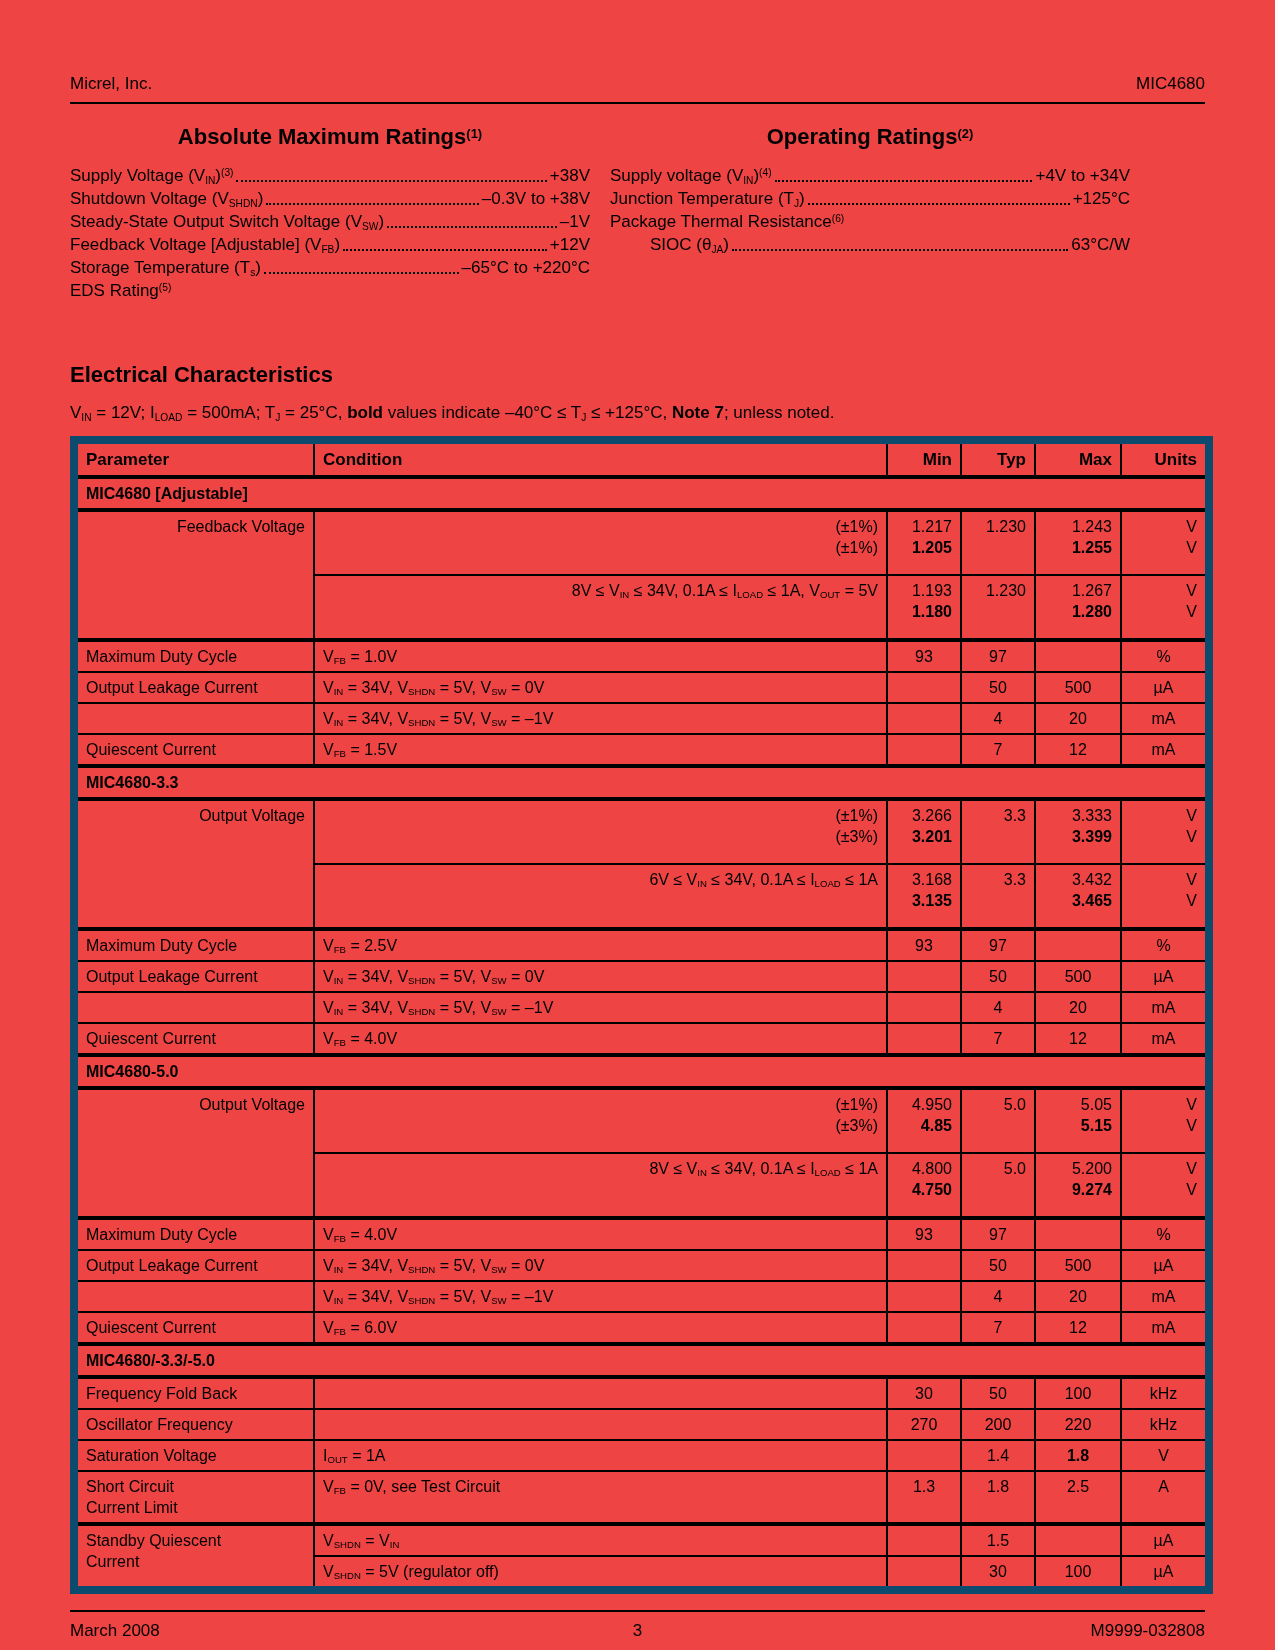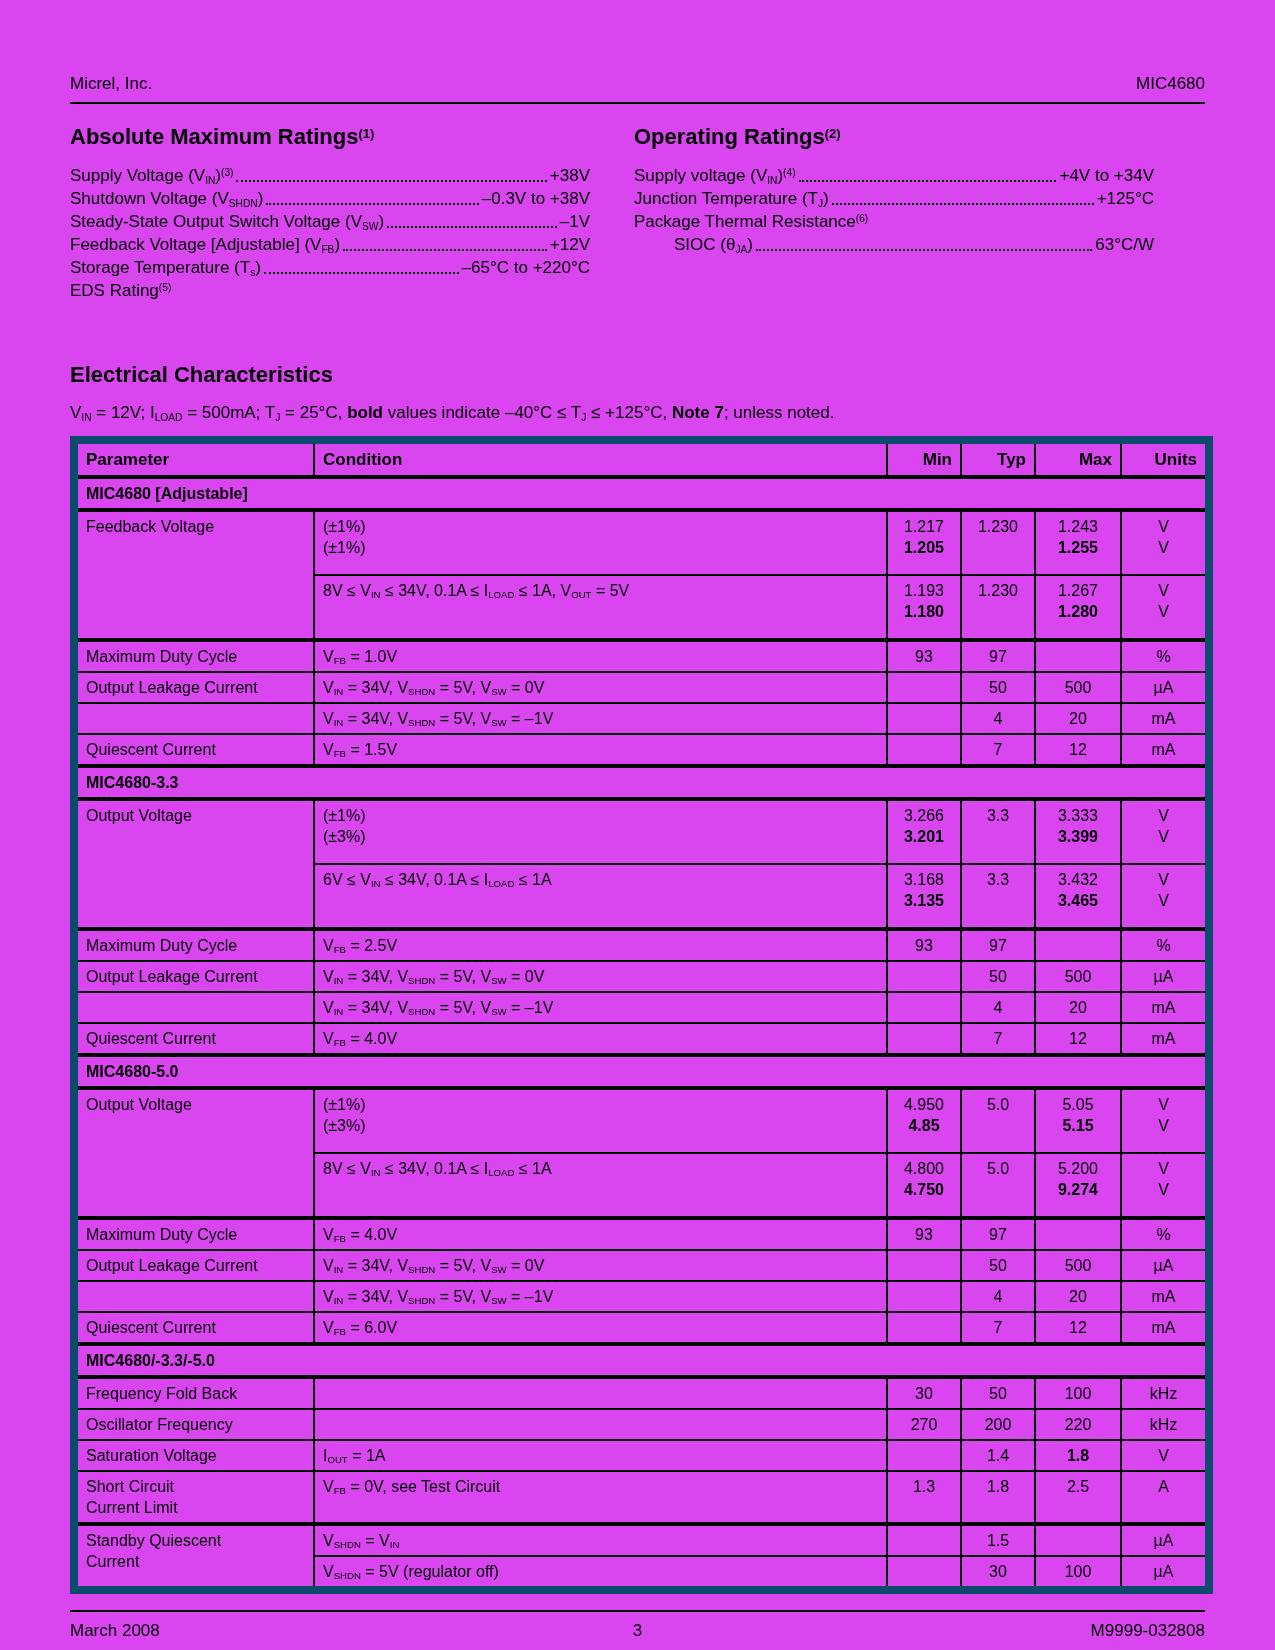--- a/index.html
+++ b/index.html
@@ -1,21 +1,21 @@
 <!DOCTYPE html>
 <html><head>
 <meta charset="utf-8">
 <style>
   html, body { margin: 0; padding: 0; background: #e8e8e8; }
   .page {
     position: relative;
     width: 1275px;
     height: 1650px;
     margin: 0 auto;
-    background: #d946ef;
+    background: #ef4444;
     box-sizing: border-box;
     padding: 74px 70px 0 70px;
     font-family: "Liberation Sans", sans-serif;
     color: #000;
   }
   sub { font-size: 0.60em; vertical-align: -0.25em; line-height: 0; }
   sup { font-size: 0.60em; vertical-align: 0.5em; line-height: 0; }
 
   
   .doc-header {
@@ -23,22 +23,22 @@
     justify-content: space-between;
     align-items: flex-end;
     font-size: 17px;
     line-height: 20px;
     padding-bottom: 8px;
     border-bottom: 2px solid #000;
   }
 
   
   .ratings-cols { display: flex; margin-top: 20px; }
-  .rcol { width: 520px; }
-  .rcol + .rcol { margin-left: 44px; }
+  .rcol { width: 520px; text-align: center; }
+  .rcol + .rcol { margin-left: 20px; }
   h2.sec-title {
     font-size: 22px;
     font-weight: bold;
     margin: 0 0 14px 0;
     line-height: 26px;
   }
   h2.sec-title sup { font-size: 13px; }
   .rl-item { display: flex; font-size: 17px; line-height: 23px; }
   .rl-item.indent .rl-label { padding-left: 40px; }
   .rl-label { white-space: nowrap; }
@@ -73,21 +73,21 @@
     border-left: 2px solid #000;
     border-top: 2px solid #000;
     font-size: 16px;
     line-height: 21px;
     padding: 4px 8px;
     vertical-align: top;
     white-space: pre-line;
   }
   table.ec td.n { text-align: center; }
   table.ec tr.thick > td { border-top: 4px solid #000; }
-  table.ec tr.pad > td { padding-bottom: 16px; }
+  table.ec tr.pad > td { padding-bottom: 16px; text-align: right; }
   table.ec td.section {
     font-weight: bold;
     border-top: 4px solid #000;
     border-bottom: 4px solid #000;
     padding: 4px 8px;
   }
 
   
   .doc-footer {
     display: flex;

